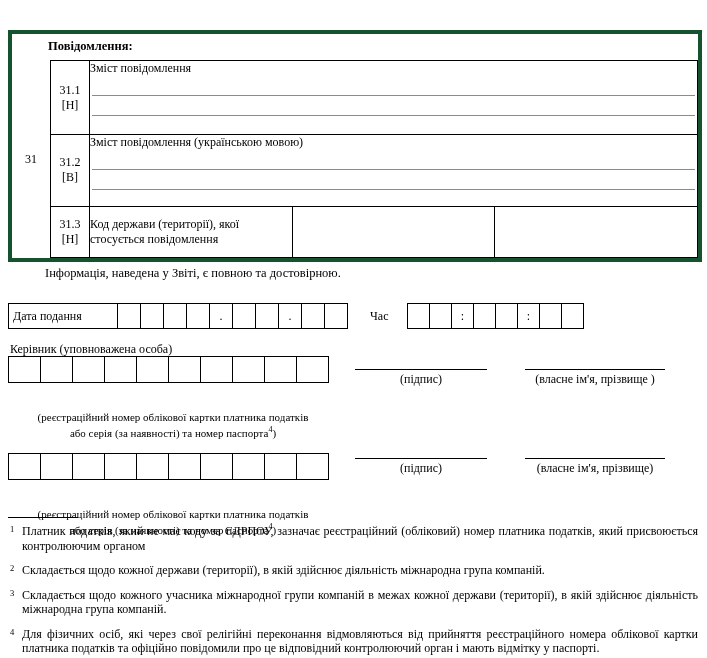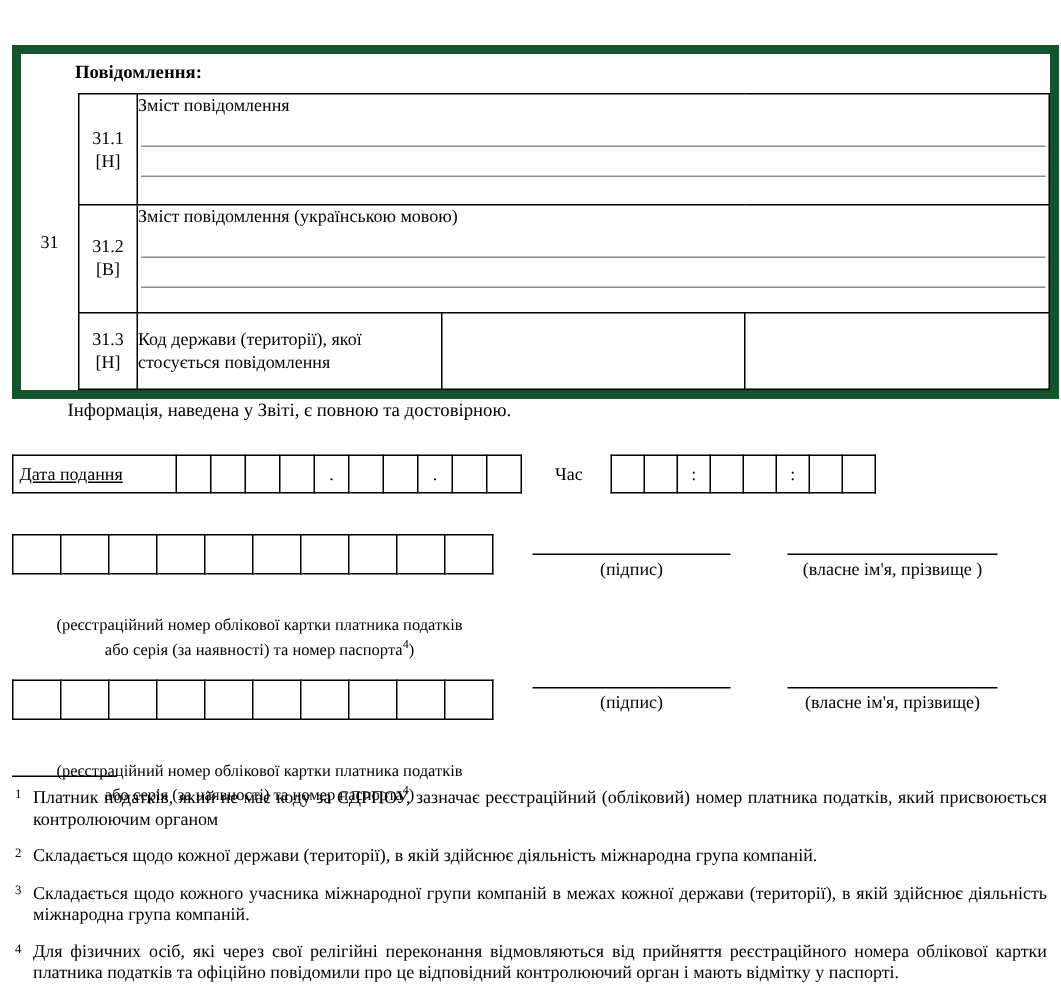--- a/index.html
+++ b/index.html
@@ -4,40 +4,40 @@
 <style>
   html,body{margin:0;padding:0;background:#fff;}
   #page{
     position:relative;width:707px;height:658px;background:#fff;
     font-family:"Liberation Serif","DejaVu Serif",serif;color:#000;overflow:hidden;
   }
   .abs{position:absolute;}
   
   #title{top:5px;left:0;width:707px;text-align:center;font-weight:bold;font-size:14px;}
   
-  #outer-box{left:8px;top:30px;width:686px;height:224px;border:6px solid #14532d;}
+  #outer-box{left:8px;top:30px;width:686px;height:224px;border:4px solid #14532d;}
   #msg-header{left:36px;top:5px;font-weight:bold;font-size:12.5px;}
   #group-gutter{left:0;top:26px;bottom:0;width:38px;display:flex;align-items:center;justify-content:center;font-size:12px;}
   #inner-table{left:38px;top:26px;right:0;bottom:0;}
   #inner-table table{border-collapse:collapse;table-layout:fixed;width:100%;height:100%;}
   #inner-table td{border:1px solid #000;font-size:12px;padding:0;}
   td.num-cell{width:38px;text-align:center;vertical-align:middle;line-height:15px;}
   td.desc-top{vertical-align:top;padding:4px 8px 2px 8px;}
   td.desc-mid{vertical-align:middle;padding:0 8px;}
   td.extra1{width:56px;}
   td.extra2{width:60px;}
   .fill-line{border-bottom:1px solid #8a8a96;height:19px;margin:0 2px;}
   
   #statement{left:45px;top:266px;font-size:12.5px;}
   
   .grid{border-collapse:collapse;}
   .grid td{border:1px solid #000;padding:0;text-align:center;font-size:12px;}
   #date-grid{left:8px;top:303px;}
   #date-grid td.cell{width:22px;height:24px;}
-  #date-grid td.lbl{width:100px;text-align:left;padding:0 4px;font-size:12px;text-decoration:underline;}
+  #date-grid td.lbl{width:100px;text-align:left;padding:0 4px;font-size:12px;}
   #time-label{left:370px;top:309px;font-size:12px;}
   #time-grid{left:407px;top:303px;}
   #time-grid td.cell{width:21px;height:24px;}
   
   .role{font-size:12px;}
   #head-role{left:10px;top:342px;}
   #acct-role{left:10px;top:419px;width:320px;line-height:15px;}
   .id-grid{border-collapse:collapse;}
   .id-grid td{border:1px solid #000;width:31px;height:25px;padding:0;}
   #head-grid{left:8px;top:356px;}
@@ -142,20 +142,21 @@
       <td class="cell">:</td>
       <td class="cell"></td>
       <td class="cell"></td>
       <td class="cell">:</td>
       <td class="cell"></td>
       <td class="cell"></td>
     </tr>
   </tbody>
     </table>
 
+  <div id="head-role" class="abs role">Керівник (уповноважена особа)</div>
   <table id="head-grid" class="id-grid abs">
     <tbody>
         <tr>
       <td></td>
           <td></td>
       <td></td>
           <td></td>
       <td></td>
           <td></td>
       <td></td>

